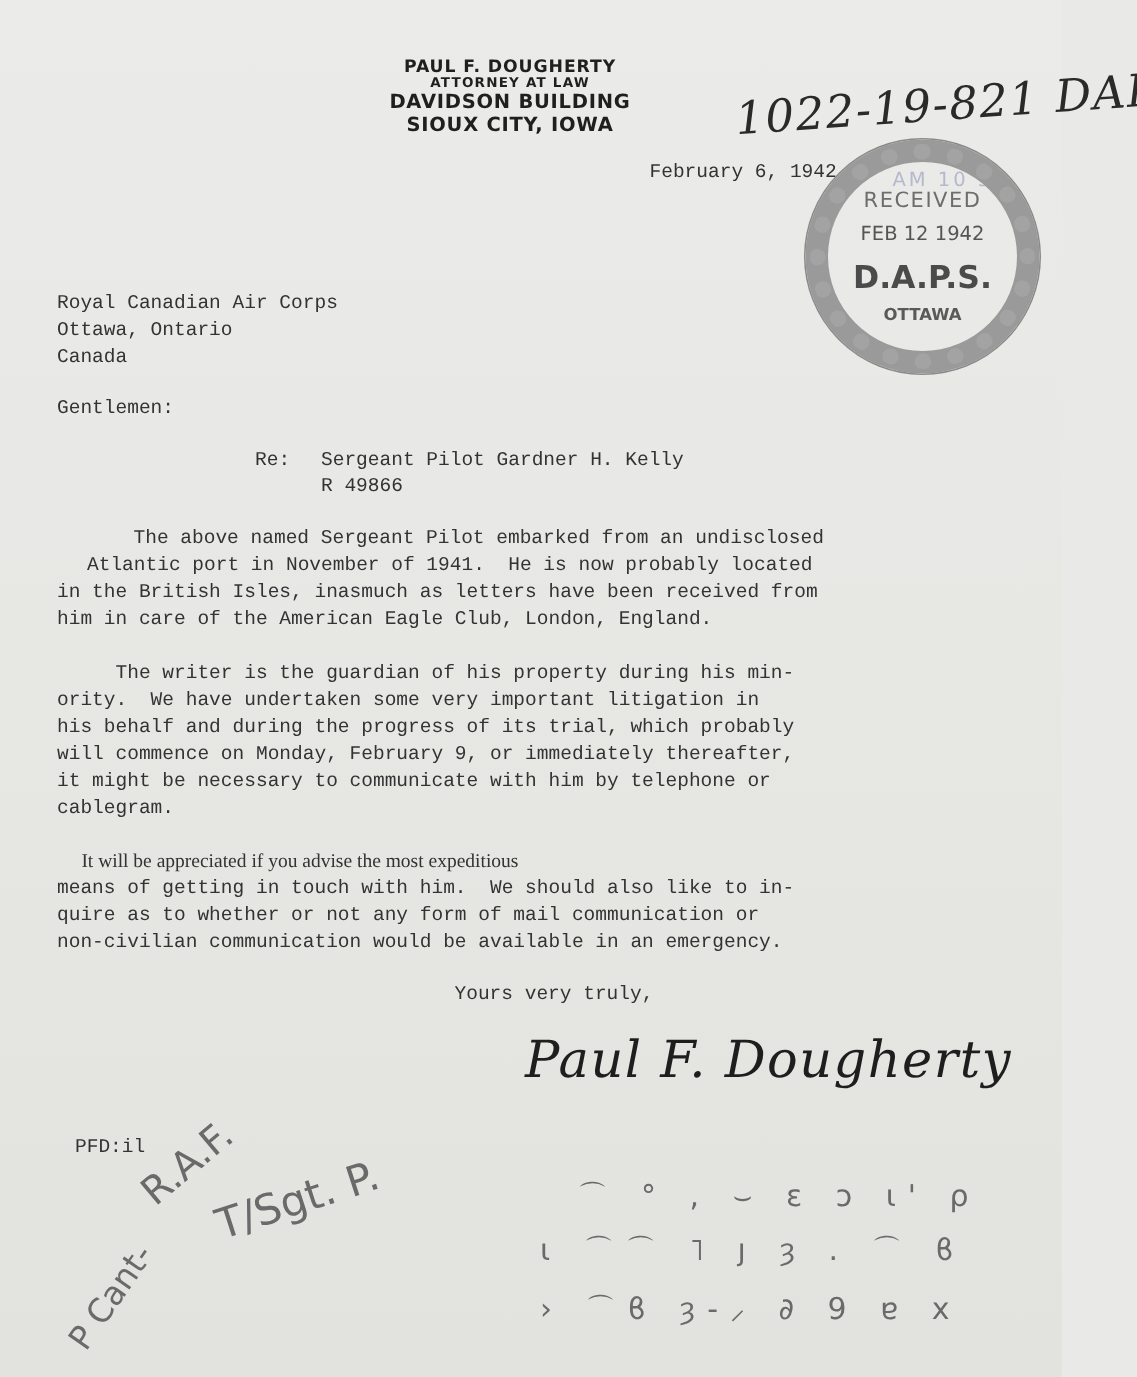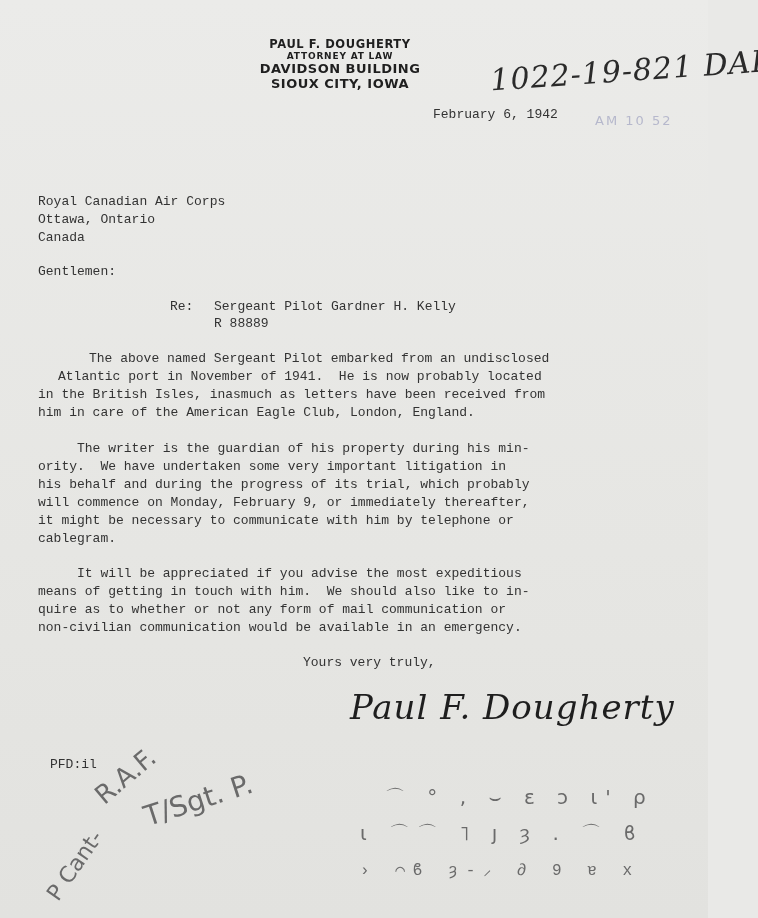--- a/index.html
+++ b/index.html
@@ -57,68 +57,77 @@
     <div class="lh-title">ATTORNEY AT LAW</div>
     <div class="lh-small">DAVIDSON BUILDING</div>
     <div class="lh-small">SIOUX CITY, IOWA</div>
   </div>
 
   <div class="hand" style="left:490px; top:52px; font-size:30px; transform:rotate(-4deg); letter-spacing:1px;">1022-19-821 DAPS</div>
 
   <div class="tx" style="left:433px; top:106px;">February 6, 1942</div>
 
   <div class="st-faint">AM 10 52</div>
+  <div class="stamp">
+    <div class="ticks"></div>
+    <div class="stamp-inner">
+      <div class="st-rec">RECEIVED</div>
+      <div class="st-date">FEB 12 1942</div>
+      <div class="st-daps">D.A.P.S.</div>
+      <div class="st-city">OTTAWA</div>
+    </div>
+  </div>
 
   <div>
     <div class="tx" style="left:38px; top:193px;">Royal Canadian Air Corps</div>
     <div class="tx" style="left:38px; top:211px;">Ottawa, Ontario</div>
     <div class="tx" style="left:38px; top:229px;">Canada</div>
   </div>
 
   <div class="tx" style="left:38px; top:263px;">Gentlemen:</div>
 
   <div>
     <div class="tx" style="left:170px; top:298px;text-align:right;">Re:</div>
     <div class="tx" style="left:214px; top:298px;">Sergeant Pilot Gardner H. Kelly</div>
-    <div class="tx" style="left:214px; top:315px;">R 88889</div>
+    <div class="tx" style="left:214px; top:315px;">R 49866</div>
   </div>
 
   <div>
     <div class="tx" style="left:50px; top:350px;">     The above named Sergeant Pilot embarked from an undisclosed</div>
     <div class="tx" style="left:38px; top:368px;margin-left:20px;">Atlantic port in November of 1941.  He is now probably located</div>
     <div class="tx" style="left:38px; top:386px;">in the British Isles, inasmuch as letters have been received from</div>
     <div class="tx" style="left:38px; top:404px;">him in care of the American Eagle Club, London, England.</div>
   </div>
 
   <div>
     <div class="tx" style="left:38px; top:440px;">     The writer is the guardian of his property during his min-</div>
     <div class="tx" style="left:38px; top:458px;">ority.  We have undertaken some very important litigation in</div>
     <div class="tx" style="left:38px; top:476px;">his behalf and during the progress of its trial, which probably</div>
     <div class="tx" style="left:38px; top:494px;">will commence on Monday, February 9, or immediately thereafter,</div>
     <div class="tx" style="left:38px; top:512px;">it might be necessary to communicate with him by telephone or</div>
     <div class="tx" style="left:38px; top:530px;">cablegram.</div>
   </div>
 
   <div>
-    <div class="tx" style="left:38px; top:565px;">     It will be appreciated if you advise the most expeditious</div>
+    <div class="tx" style="left:38px; top:565px;font-family:Liberation Serif, serif;">     It will be appreciated if you advise the most expeditious</div>
     <div class="tx" style="left:38px; top:583px;">means of getting in touch with him.  We should also like to in-</div>
     <div class="tx" style="left:38px; top:601px;">quire as to whether or not any form of mail communication or</div>
     <div class="tx" style="left:38px; top:619px;">non-civilian communication would be available in an emergency.</div>
   </div>
 
   <div class="tx" style="left:303px; top:654px;">Yours very truly,</div>
 
   <div class="sig-wrap">
     <div class="hand" style="left:0; top:12px; font-size:34px; letter-spacing:1px; color:#1e1e1e;">Paul F. Dougherty</div>
   </div>
 
   <div class="tx" style="left:50px; top:756px;">PFD:il</div>
 
   <div class="hand pencil" style="left:108px; top:780px; font-size:26px; transform:rotate(-40deg); transform-origin:left bottom;">R.A.F.</div>
   <div class="hand pencil" style="left:150px; top:800px; font-size:28px; transform:rotate(-18deg); transform-origin:left bottom;">T/Sgt. P.</div>
   <div class="hand pencil" style="left:62px; top:880px; font-size:22px; transform:rotate(-55deg); transform-origin:left bottom;">P Cant-</div>
 
   <div>
     <div class="hand pencil" style="left:385px; top:784px; font-size:20px; letter-spacing:8px;">⌒ ° , ⌣ ε ↄ ι' ρ</div>
     <div class="hand pencil" style="left:360px; top:820px; font-size:20px; letter-spacing:8px;">ι ⌒⌒ ˥ ȷ ȝ . ⌒ ϐ</div>
-    <div class="hand pencil" style="left:360px; top:858px; font-size:16px; letter-spacing:8px;font-family:Liberation Mono, monospace;">› ⌒ϐ ȝ-⸝ ∂ 9 ɐ x</div>
+    <div class="hand pencil" style="left:360px; top:858px; font-size:20px; letter-spacing:8px;">› ⌒ϐ ȝ-⸝ ∂ 9 ɐ x</div>
   </div>
 </div>
 
 </body></html>

